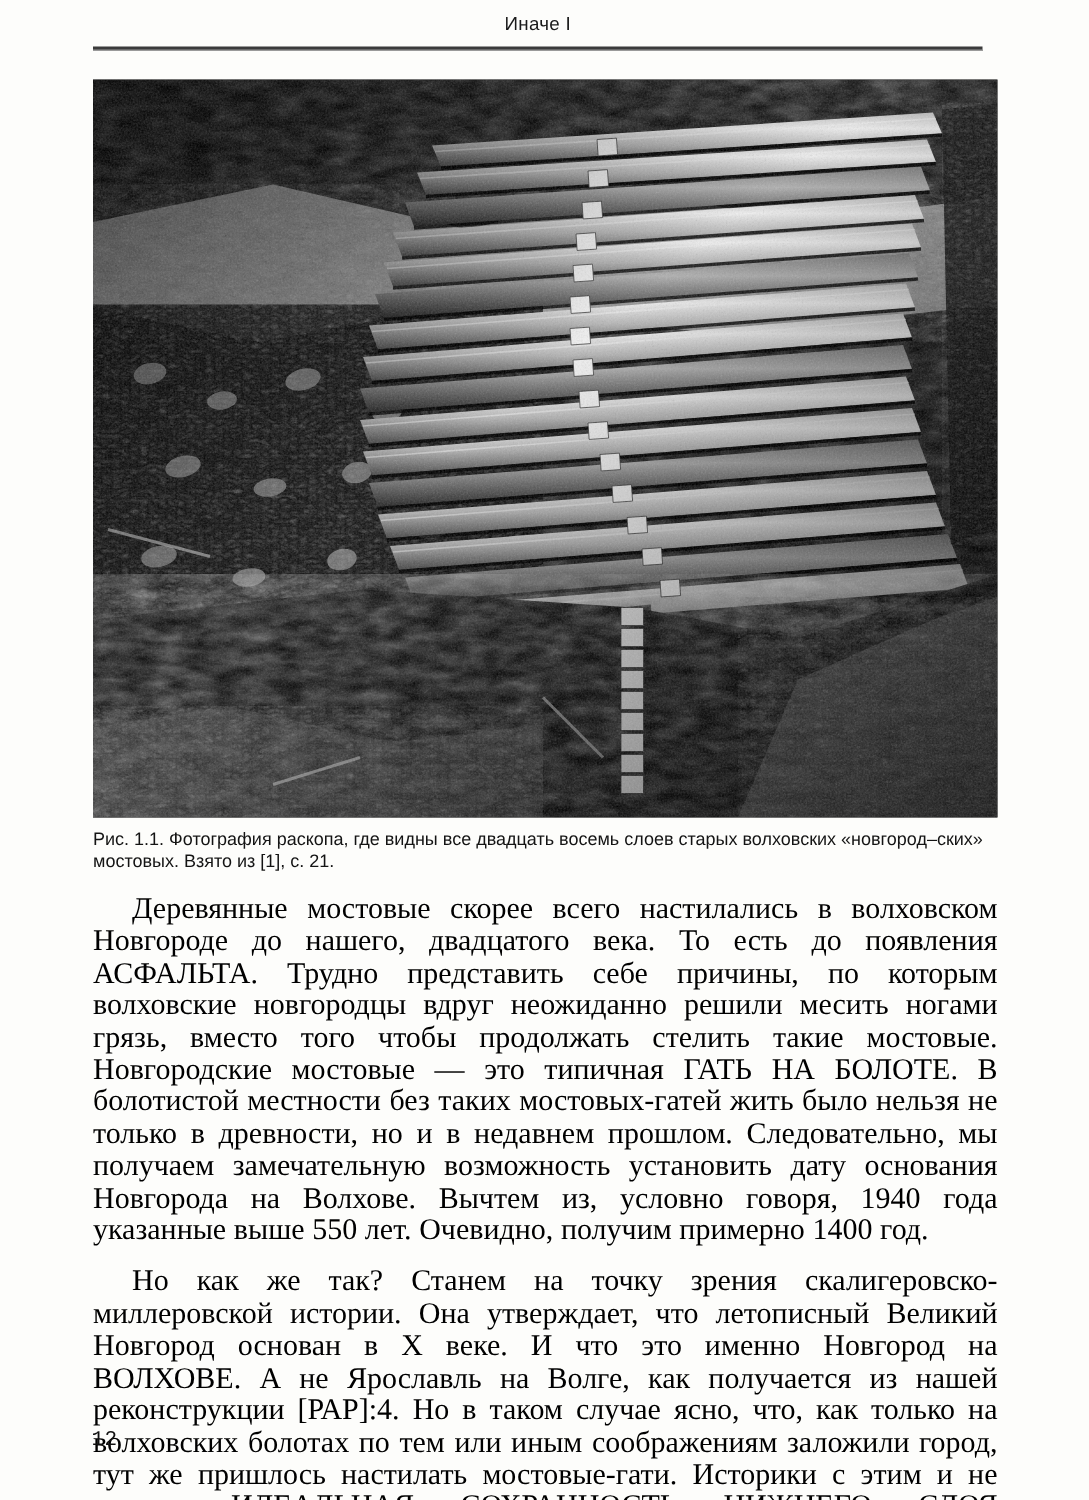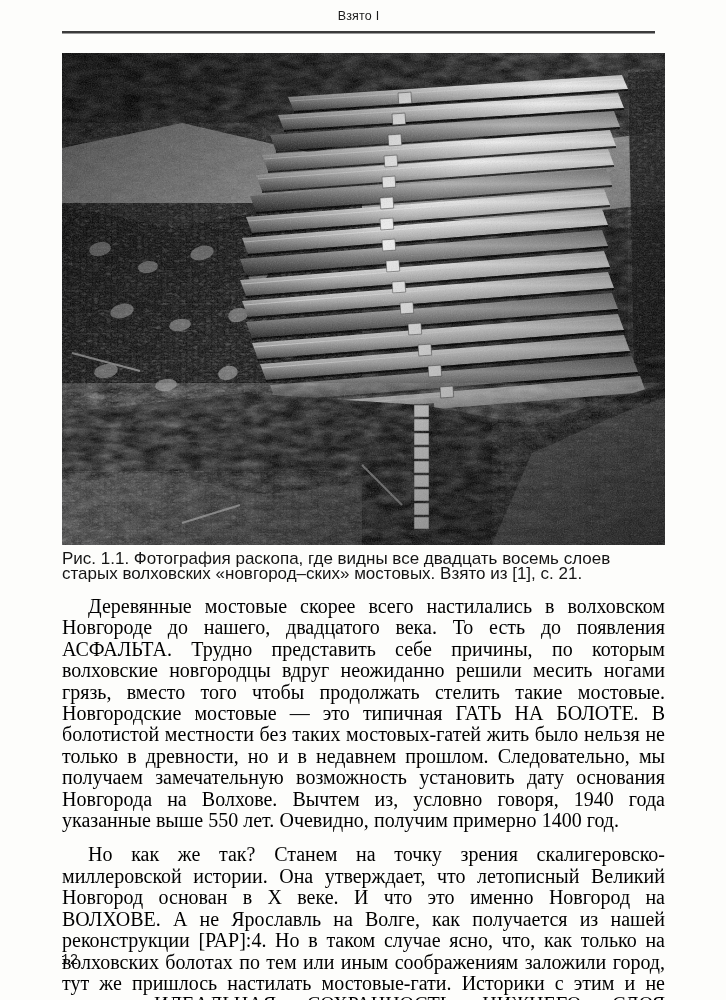--- a/index.html
+++ b/index.html
@@ -56,21 +56,21 @@
   }
   .photo svg { display: block; width: 100%; height: 100%; }
 
   
   .caption {
     position: absolute;
     left: 62px;
     top: 552px;
     width: 603px;
     font-family: "Liberation Sans", sans-serif;
-    font-size: 17px;
+    font-size: 12px;
     line-height: 14.6px;
     color: #141414;
     text-align: left;
   }
 
   
   .body-block {
     position: absolute;
     left: 62px;
     top: 596px;
@@ -96,21 +96,21 @@
     top: 952px;
     font-family: Liberation Mono, monospace;
     font-size: 14px;
     color: #111111;
     letter-spacing: 0.3px;
   }
 </style>
 </head>
 <body>
 
-<div class="running-head">Взято I</div>
+<div class="running-head">Иначе I</div>
 
 <div class="head-rule"></div>
 
 <div class="figure">
   <div class="photo">
     <svg viewBox="0 0 603 492" preserveAspectRatio="none" xmlns="http://www.w3.org/2000/svg">
       <defs>
 
         <filter id="grain" x="0" y="0" width="100%" height="100%">
           <feTurbulence type="fractalNoise" baseFrequency="0.85" numOctaves="4" seed="7" result="n"></feTurbulence>

